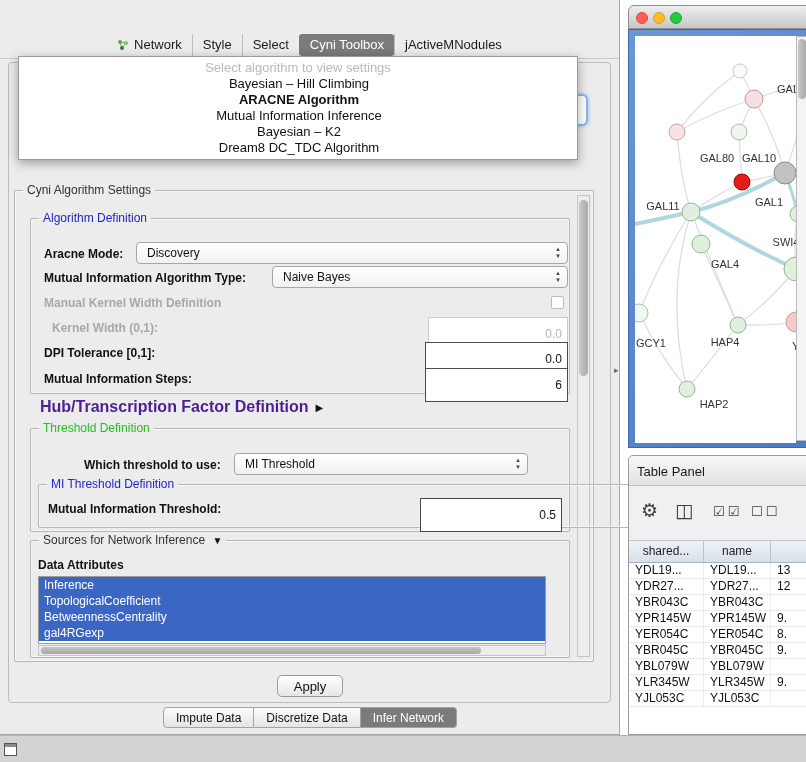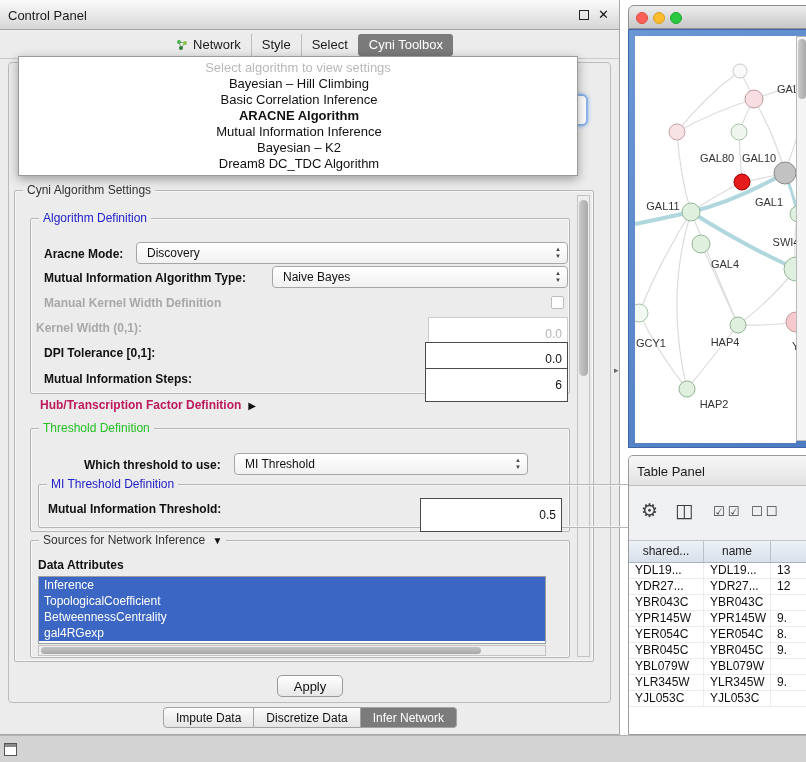--- a/index.html
+++ b/index.html
@@ -53,21 +53,21 @@
         font-size:6px; color:#444; line-height:7px; }
 
   .fld { position:absolute; height:20px; background:#fff; border:1px solid #999;
         font-size:12px; color:#111; display:flex; align-items:center; justify-content:flex-end;
         padding:16px 5px; }
   .fld.dark { border-color:#4a4a4a; }
   .fld.dis { border-color:#cccccc; color:#b5b5b5; }
   .chk { position:absolute; width:13px; height:13px; background:#fdfdfd; border:1px solid #bdbdbd; border-radius:2px; }
 
   .hub-row { position:absolute; left:40px; top:398px; display:flex; align-items:center; gap:7px; }
-  .hub-row .lbl-inline { font-size:12px; font-weight:bold; color:#be185d; }
+  .hub-row .lbl-inline { font-size:16px; font-weight:bold; color:#4c1d95; }
   .tri { font-size:10px; color:#111; }
 
   .attr-list { position:absolute; left:38px; top:576px; width:508px; height:68px;
         background:#fff; border:1px solid #9c9c9c; overflow:hidden; }
   .attr-item { height:16px; line-height:16px; background:#3b66c4; color:#fff; font-size:12px; padding-left:5px; }
 
   .sb-v { position:absolute; background:#ededed; border:1px solid #c4c4c4; }
   .sb-h { position:absolute; background:#ededed; border:1px solid #c4c4c4; }
   .sb-thumb-v { position:absolute; left:1px; right:1px; background:linear-gradient(90deg,#c9c9c9,#a9a9a9); border-radius:6px; }
   .sb-thumb-h { position:absolute; top:1px; bottom:1px; background:linear-gradient(#c4c4c4,#a8a8a8); border-radius:5px; }
@@ -120,27 +120,20 @@
   .mini-icon { position:absolute; left:4px; top:743px; width:13px; height:13px; border:1px solid #555; background:#fff; }
   .mini-icon-bar { height:3px; background:#8a8a8a; }
 </style>
 </head>
 <body>
 
 <div class="desktop">
 
   <div class="cp">
 
-    <div class="cp-titlebar">
-      <span class="cp-title">Control Panel</span>
-      <span class="cp-controls">
-        <span class="float-icon"></span>
-        <span class="close-icon">✕</span>
-      </span>
-    </div>
 
     <div class="cp-tabs">
       <span class="cp-tab">
         <svg width="12" height="12">
           <line x1="3" y1="3" x2="9" y2="4" stroke="#7fa87f" stroke-width="1"></line>
           <line x1="3" y1="3" x2="5" y2="9" stroke="#7fa87f" stroke-width="1"></line>
           <line x1="9" y1="4" x2="5" y2="9" stroke="#7fa87f" stroke-width="1"></line>
           <circle cx="3" cy="3" r="2" fill="#4caf50"></circle>
           <circle cx="9" cy="4" r="2" fill="#8bc34a"></circle>
           <circle cx="5" cy="9" r="2" fill="#2e7d32"></circle>
@@ -149,30 +142,32 @@
       </span>
       <span class="cp-tab">
         <span>Style</span>
       </span>
       <span class="cp-tab">
         <span>Select</span>
       </span>
       <span class="cp-tab active">
         <span>Cyni Toolbox</span>
       </span>
+      <span class="cp-tab">
+        <span>jActiveMNodules</span>
+      </span>
     </div>
 
     <div class="cp-frame"></div>
 
     <div class="combo-fragment"></div>
 
     <div class="algo-popup">
       <div class="popup-ph">Select algorithm to view settings</div>
       <div class="popup-item">Bayesian – Hill Climbing</div>
-      <div class="popup-item">Basic Correlation Inference</div>
       <div class="popup-item selected">ARACNE Algorithm</div>
       <div class="popup-item">Mutual Information Inference</div>
       <div class="popup-item">Bayesian – K2</div>
       <div class="popup-item">Dream8 DC_TDC Algorithm</div>
     </div>
 
     <div class="grp" style="left:14px; top:190px; width:580px; height:472px;">
       <span class="grp-legend">Cyni Algorithm Settings</span>
     </div>
 
@@ -198,21 +193,21 @@
       <span>Naive Bayes</span>
       <span class="arrows">
         <span>▲</span>
           <span>▼</span>
       </span>
     </div>
 
     <span class="lbl dis" style="left:44px; top:296px;">Manual Kernel Width Definition</span>
     <span class="chk" style="left:551px; top:296px;"></span>
 
-    <span class="lbl dis" style="left:36px; top:321px;text-align:right;">Kernel Width (0,1):</span>
+    <span class="lbl dis" style="left:52px; top:321px;text-align:right;">Kernel Width (0,1):</span>
     <div class="fld dis" style="left:428px; top:317px; width:140px;">
       <span>0.0</span>
     </div>
 
     <span class="lbl" style="left:44px; top:346px;">DPI Tolerance [0,1]:</span>
     <div class="fld dark" style="left:425px; top:342px; width:143px;">
       <span>0.0</span>
     </div>
 
     <span class="lbl" style="left:44px; top:372px;">Mutual Information Steps:</span>

